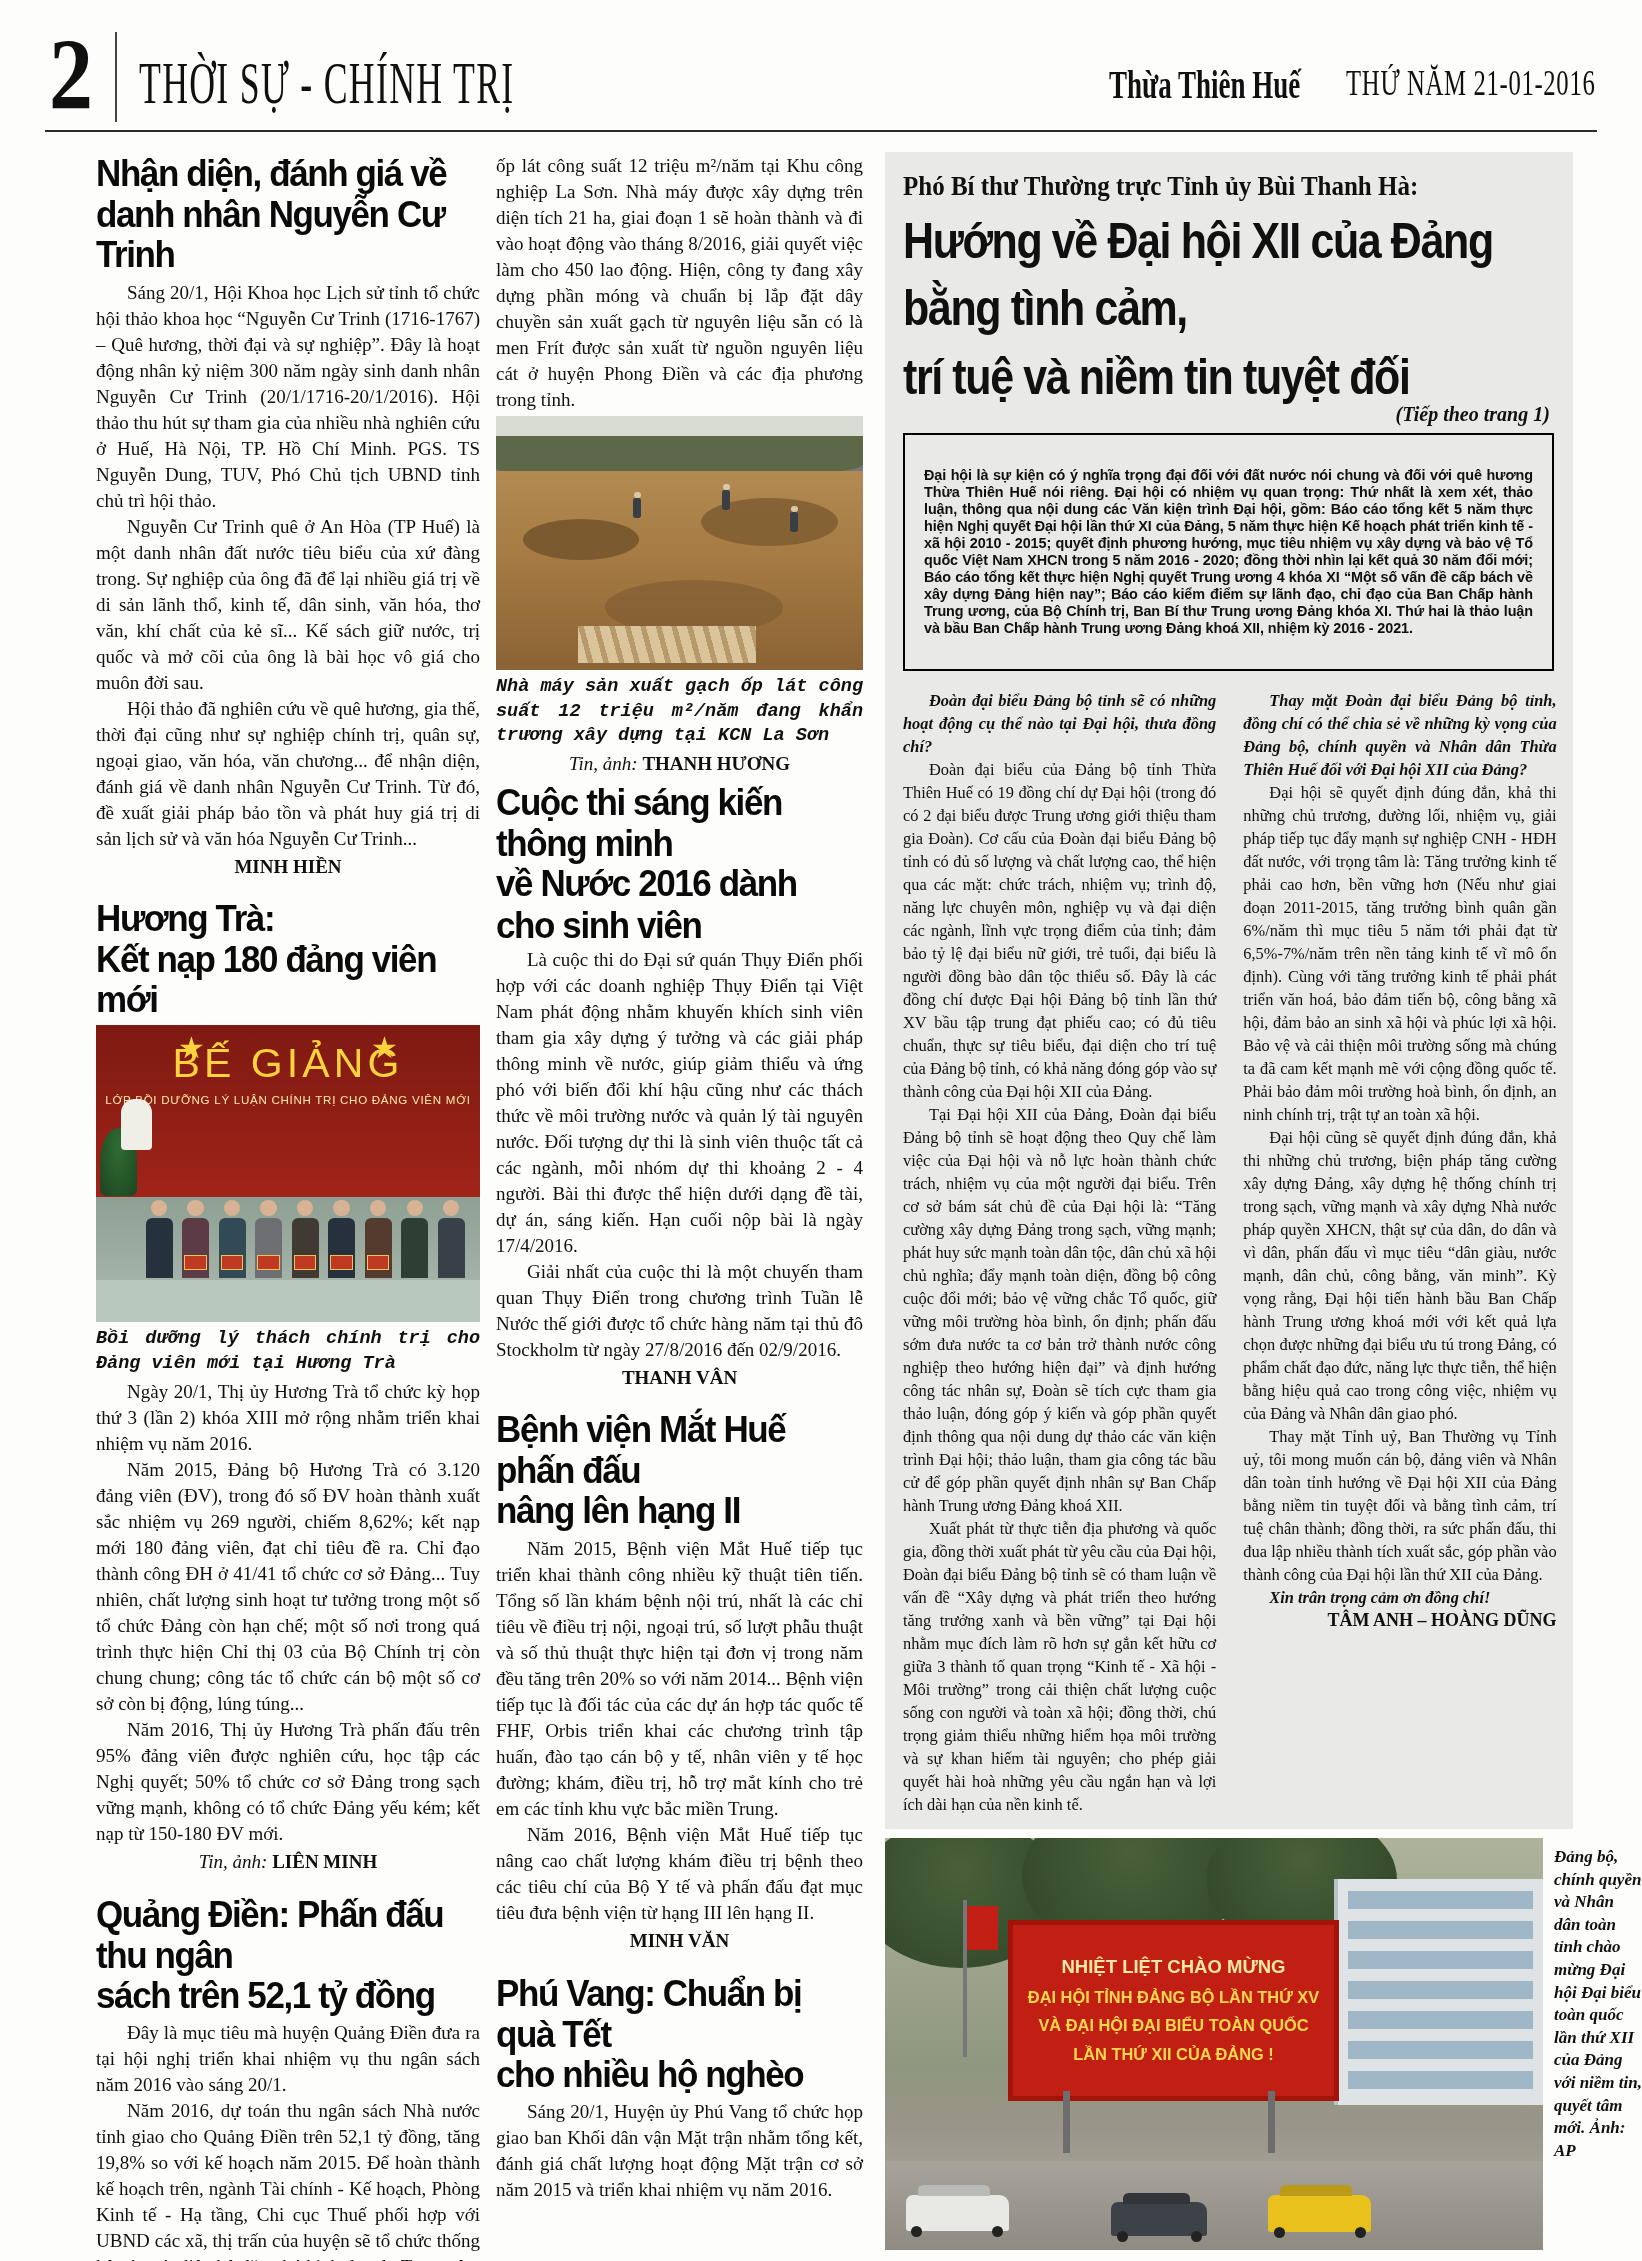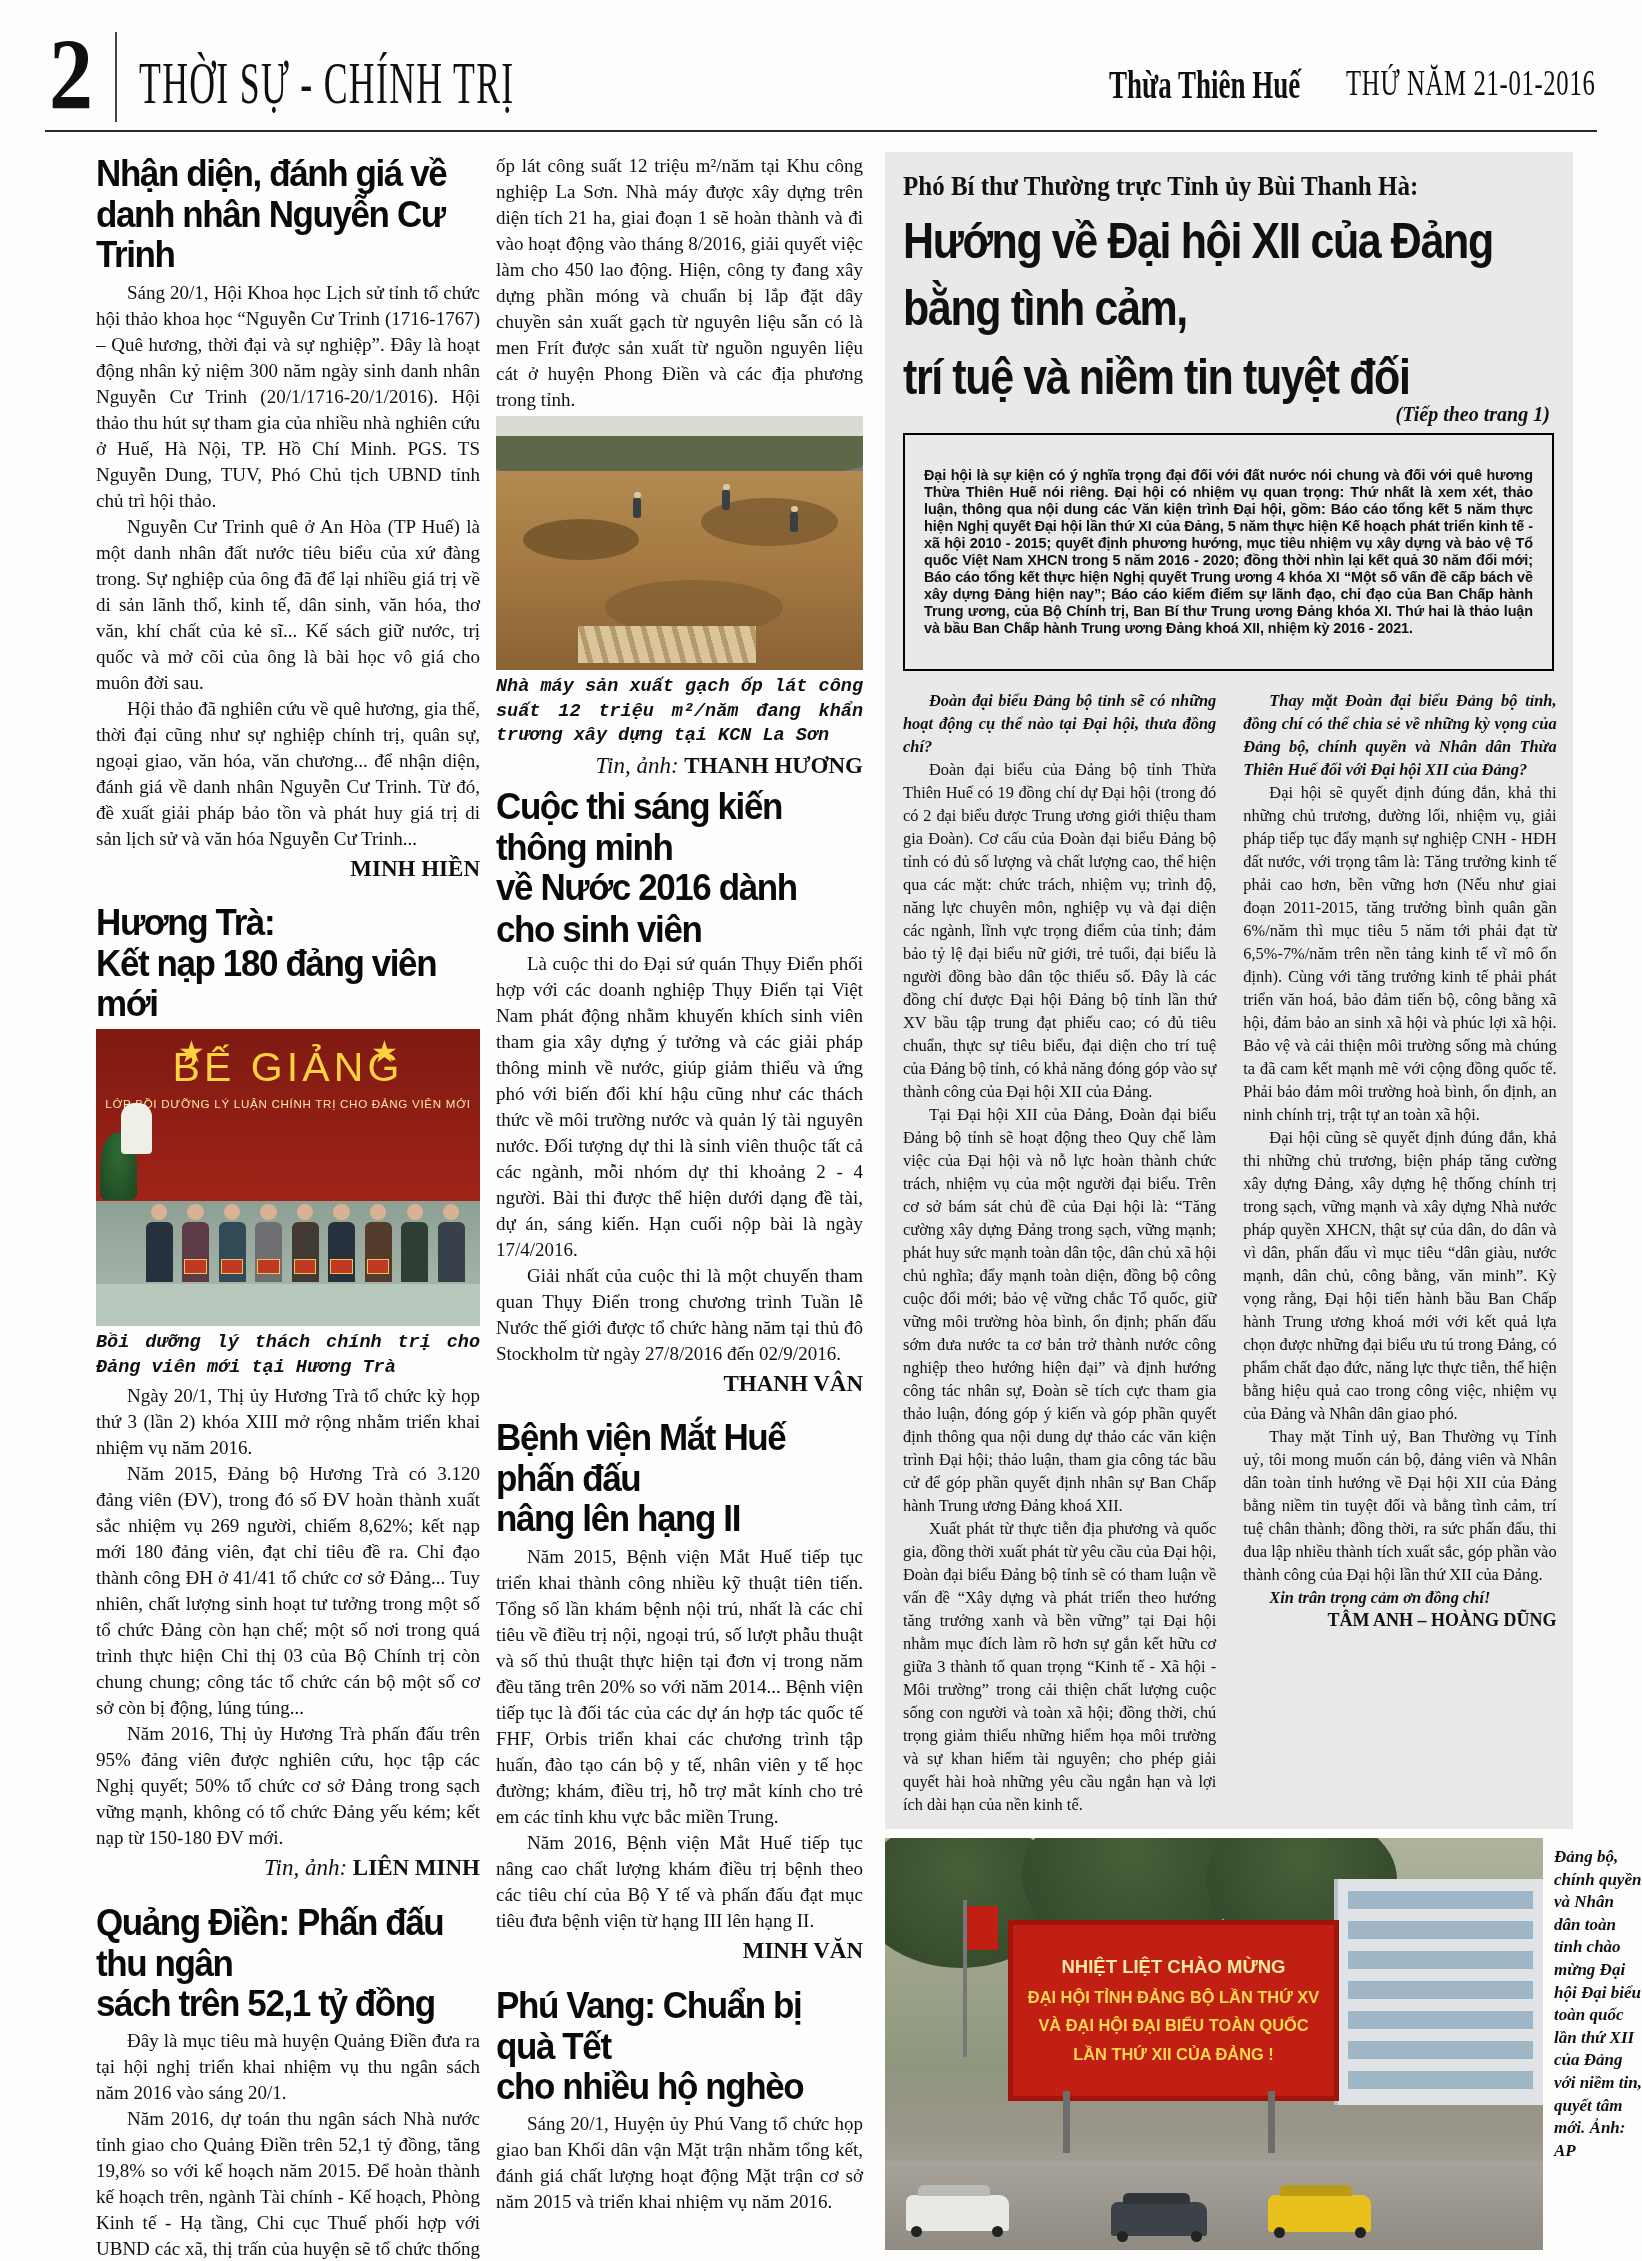--- a/index.html
+++ b/index.html
@@ -22,21 +22,21 @@
   .col{position:absolute;top:153px;}
   .col1{left:96px;width:384px;}
   .col2{left:496px;width:367px;}
 
   .headline{font-family:"Liberation Sans","DejaVu Sans",sans-serif;font-weight:bold;color:#0a0a0a;
             font-size:35px;line-height:1.1;letter-spacing:-1.4px;margin:20.5px 0 11px;white-space:pre-line;
             transform:scaleY(1.06);transform-origin:top left;}
   .headline.first{margin-top:0;}
   .para{font-size:19px;line-height:26px;text-align:justify;margin:0;text-indent:31px;}
   .para.noindent{text-indent:0;}
-  .byline{text-align:right;font-size:23px;margin:4.1px 0 1.4px;}
+  .byline{text-align:center;font-size:19px;margin:4.1px 0 1.4px;}
   .byline .prefix{font-style:italic;}
   .byline .name{font-weight:bold;}
   .caption{font-weight:bold;font-style:italic;font-size:18.5px;line-height:24.6px;text-align:justify;margin:5.5px 0 2.7px;font-family:Liberation Mono, monospace;}
 
   
   .photo{position:relative;overflow:hidden;background:#777;}
   .photo1{width:384px;height:297px;margin-top:4.1px;}
   .p1-backdrop{position:absolute;inset:0;background:linear-gradient(#7e1a12,#a02318 58%,#8e9f93 58%,#aebdb2 100%);}
   .p1-banner{position:absolute;left:0;top:15px;width:100%;text-align:center;color:#ffd23e;
              font-family:"Liberation Sans",sans-serif;font-weight:normal;}

